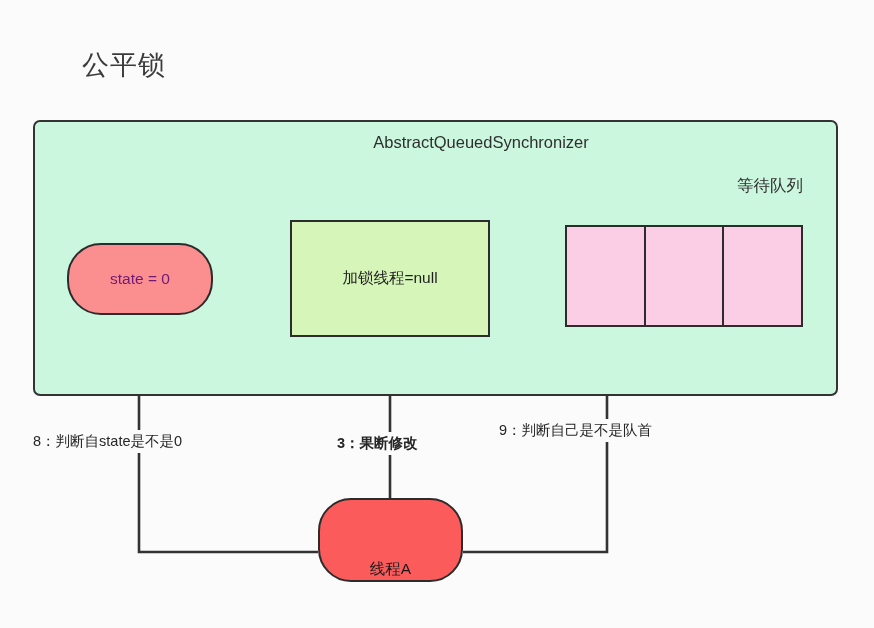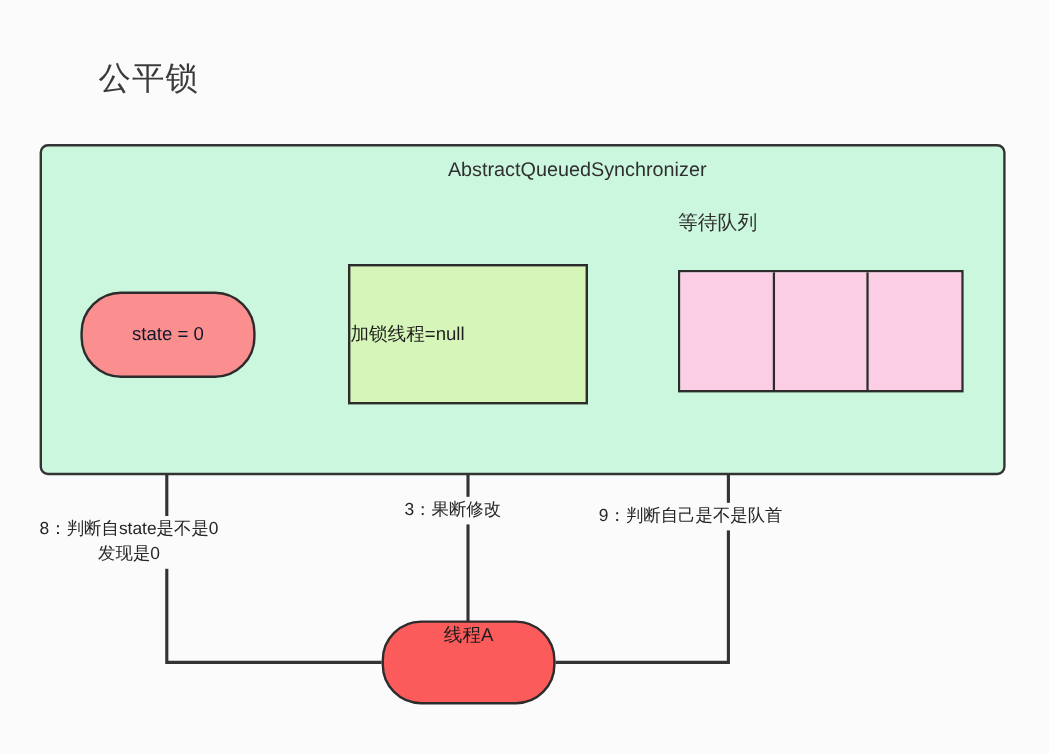--- a/index.html
+++ b/index.html
@@ -57,52 +57,53 @@
     font-size: 16.5px;
     color: #2f2f2f;
     white-space: nowrap;
     padding-left: 44px;
   }
   .queue-title {
     position: absolute;
     left: 565px;
     top: 175px;
     width: 238px;
-    text-align: left;
+    text-align: right;
     font-size: 16.5px;
     color: #2f2f2f;
     white-space: nowrap;
   }
   .state-node {
     position: absolute;
     left: 67px;
     top: 243px;
     width: 146px;
     height: 72px;
     background: #fb8f8f;
     border: 2.5px solid #2c2c2c;
     border-radius: 34px;
     box-sizing: border-box;
     display: flex;
     align-items: center;
     justify-content: center;
     font-size: 15.5px;
-    color: #0f172a;
+    color: #701a75;
   }
   .owner-node {
     position: absolute;
     left: 290px;
     top: 220px;
     width: 200px;
     height: 117px;
     background: #d6f5b8;
     border: 2.5px solid #2c2c2c;
     box-sizing: border-box;
     display: flex;
     align-items: center;
+    justify-content: center;
     font-size: 15.5px;
     color: #1f1f1f;
   }
   .queue-box {
     position: absolute;
     left: 565px;
     top: 225px;
     width: 238px;
     height: 102px;
     border: 2.5px solid #2c2c2c;
@@ -114,47 +115,47 @@
     background: #fccee5;
     border-right: 2.5px solid #2c2c2c;
     box-sizing: border-box;
   }
   .queue-cell:last-child {
     border-right: none;
   }
   .thread-node {
     position: absolute;
     left: 318px;
-    top: 517px;
+    top: 498px;
     width: 145px;
-    height: 70px;
+    height: 84px;
     background: #fb5b5b;
     border: 2.5px solid #2c2c2c;
     border-radius: 33px;
     box-sizing: border-box;
     display: flex;
-    align-items: flex-start;
+    align-items: flex-end;
     justify-content: center;
     font-size: 15.5px;
     color: #1b1b1b;
   }
   .edge-label {
     position: absolute;
     background: #fbfbfb;
     font-size: 14.5px;
     color: #262626;
     line-height: 1.45;
     text-align: center;
     white-space: nowrap;
     padding: 1px 3px;
   }
   .edge-label .l1 { display: block; }
   .edge-label .l2 { display: block; }
   #label-1 { left: 30px; top: 430px; }
-  #label-3 { left: 334px; top: 414px; }
+  #label-3 { left: 334px; top: 432px; font-weight: bold; }
   #label-2 { left: 496px; top: 419px; }
 </style>
 </head>
 <body>
 
 <div id="canvas">
 
   <div class="page-title">公平锁</div>
 
   <svg class="edges" viewBox="0 0 874 628">
@@ -190,21 +191,20 @@
     <div class="queue-cell"></div>
     <div class="queue-cell"></div>
   </div>
 
   <div class="thread-node">
     <span>线程A</span>
   </div>
 
   <div class="edge-label" id="label-1">
     <span class="l1">8：判断自state是不是0</span>
-    <span class="l2">发现是0</span>
   </div>
 
   <div class="edge-label" id="label-3">
     <span class="l1">3：果断修改</span>
   </div>
 
   <div class="edge-label" id="label-2">
     <span class="l1">9：判断自己是不是队首</span>
   </div>
 

